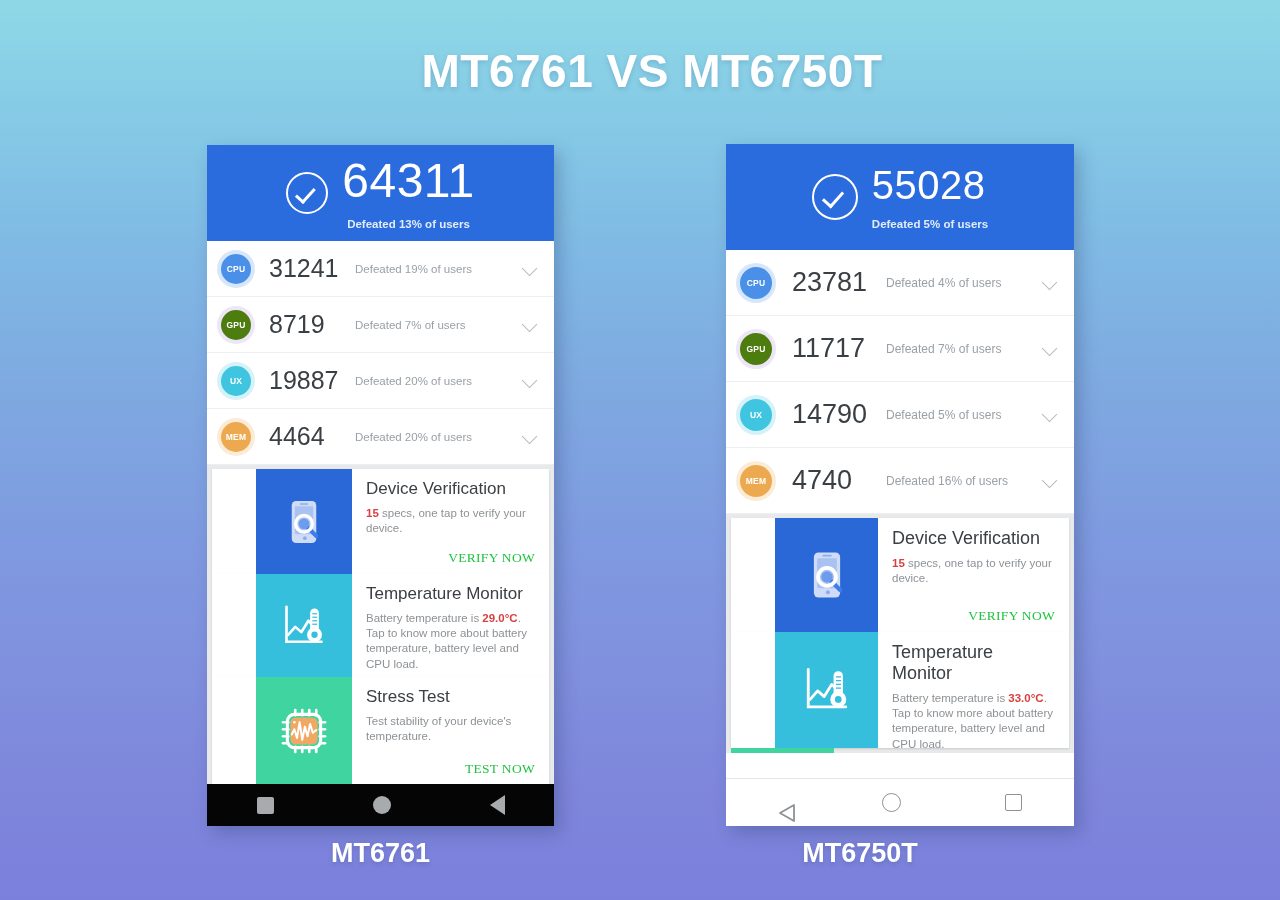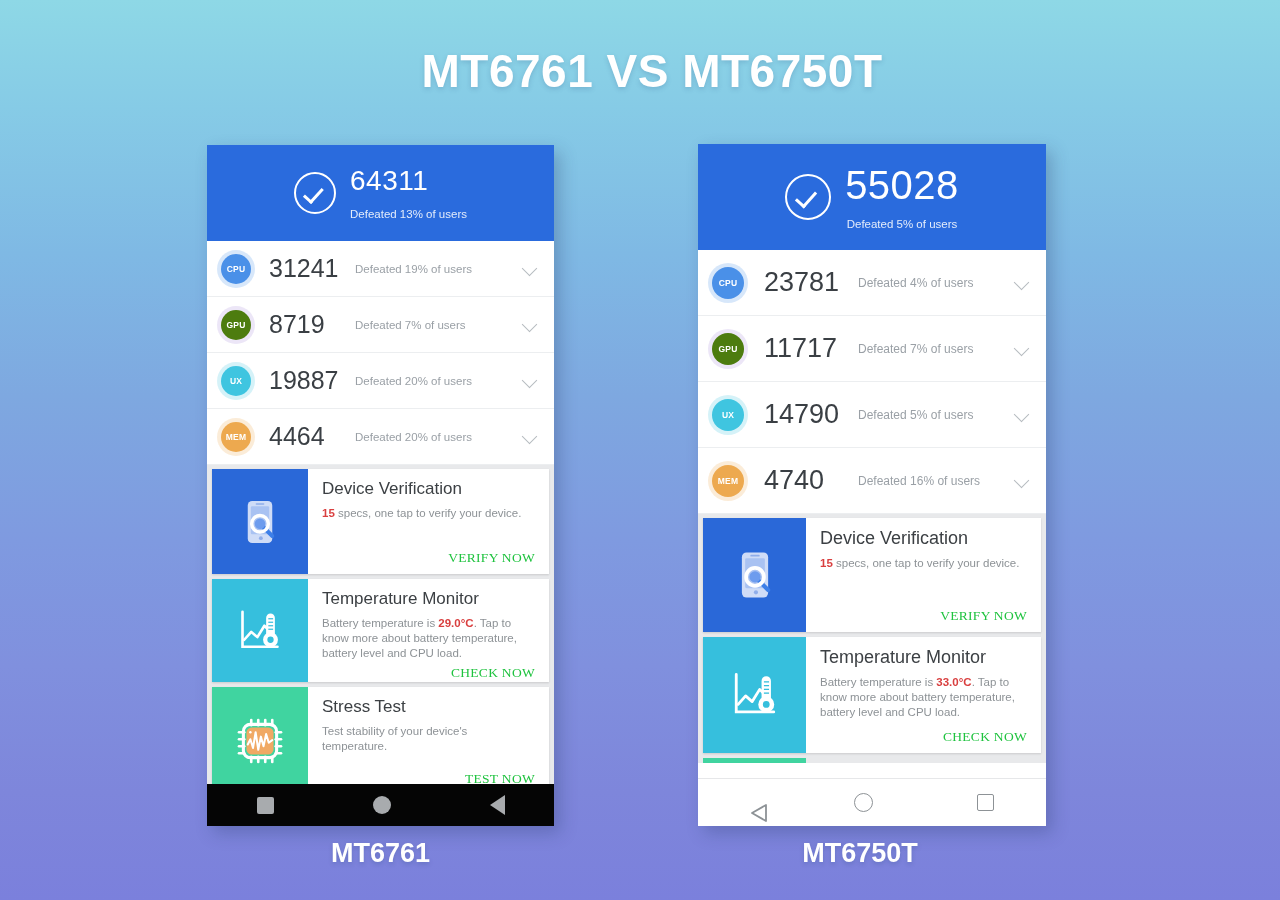--- a/index.html
+++ b/index.html
@@ -34,21 +34,21 @@
   }
 
   
   .phone {
     position: absolute;
     background: #ffffff;
     overflow: hidden;
     box-shadow: 6px 7px 16px rgba(35,55,100,.28);
   }
   .phone-left  { left: 207px; top: 145px; width: 347px; height: 681px; }
-  .phone-right { left: 698px; top: 144px; width: 348px; height: 682px; }
+  .phone-right { left: 726px; top: 144px; width: 348px; height: 682px; }
 
   .device-caption {
     position: absolute;
     top: 838px;
     color: #ffffff;
     font-size: 27px;
     font-weight: bold;
     text-shadow: 0 2px 4px rgba(40,70,120,.25);
     text-align: center;
   }
@@ -84,31 +84,32 @@
     content: "";
     position: absolute;
     left: 18%; top: 12%;
     width: 36%; height: 68%;
     border-right: 3.2px solid #fff;
     border-bottom: 3.2px solid #fff;
     transform: rotate(42deg);
   }
   .score-block { color: #ffffff; }
   .score-value {
-    font-size: 28px;
+    font-size: 48px;
     font-weight: 300;
     line-height: 1.05;
     letter-spacing: 0.5px;
   }
   .phone-right .score-value { font-size: 40px; }
   .score-sub {
     font-size: 11.5px;
     color: #e3ecfb;
     margin-top: 12px;
     text-align: center;
+    font-weight: bold;
   }
 
   
   .metric-row {
     display: flex;
     align-items: center;
     border-bottom: 1px solid #eceef0;
     background: #fff;
     padding: 0 16px 0 14px;
   }
@@ -164,23 +165,23 @@
   }
 
   
   .cards-area {
     background: #e8e9eb;
     padding: 4px 5px 0 5px;
   }
   .feature-card {
     display: flex;
     background: #ffffff;
-    margin-bottom: 5px;
     box-shadow: 0 1px 2px rgba(0,0,0,.13);
     overflow: hidden;
+    padding-left: 44px;
   }
   .card-thumb {
     flex: none;
     display: flex;
     align-items: center;
     justify-content: center;
   }
   .phone-left  .card-thumb { width: 96px; }
   .phone-right .card-thumb { width: 103px; }
   .thumb-blue  { background: #2a68d8; }

